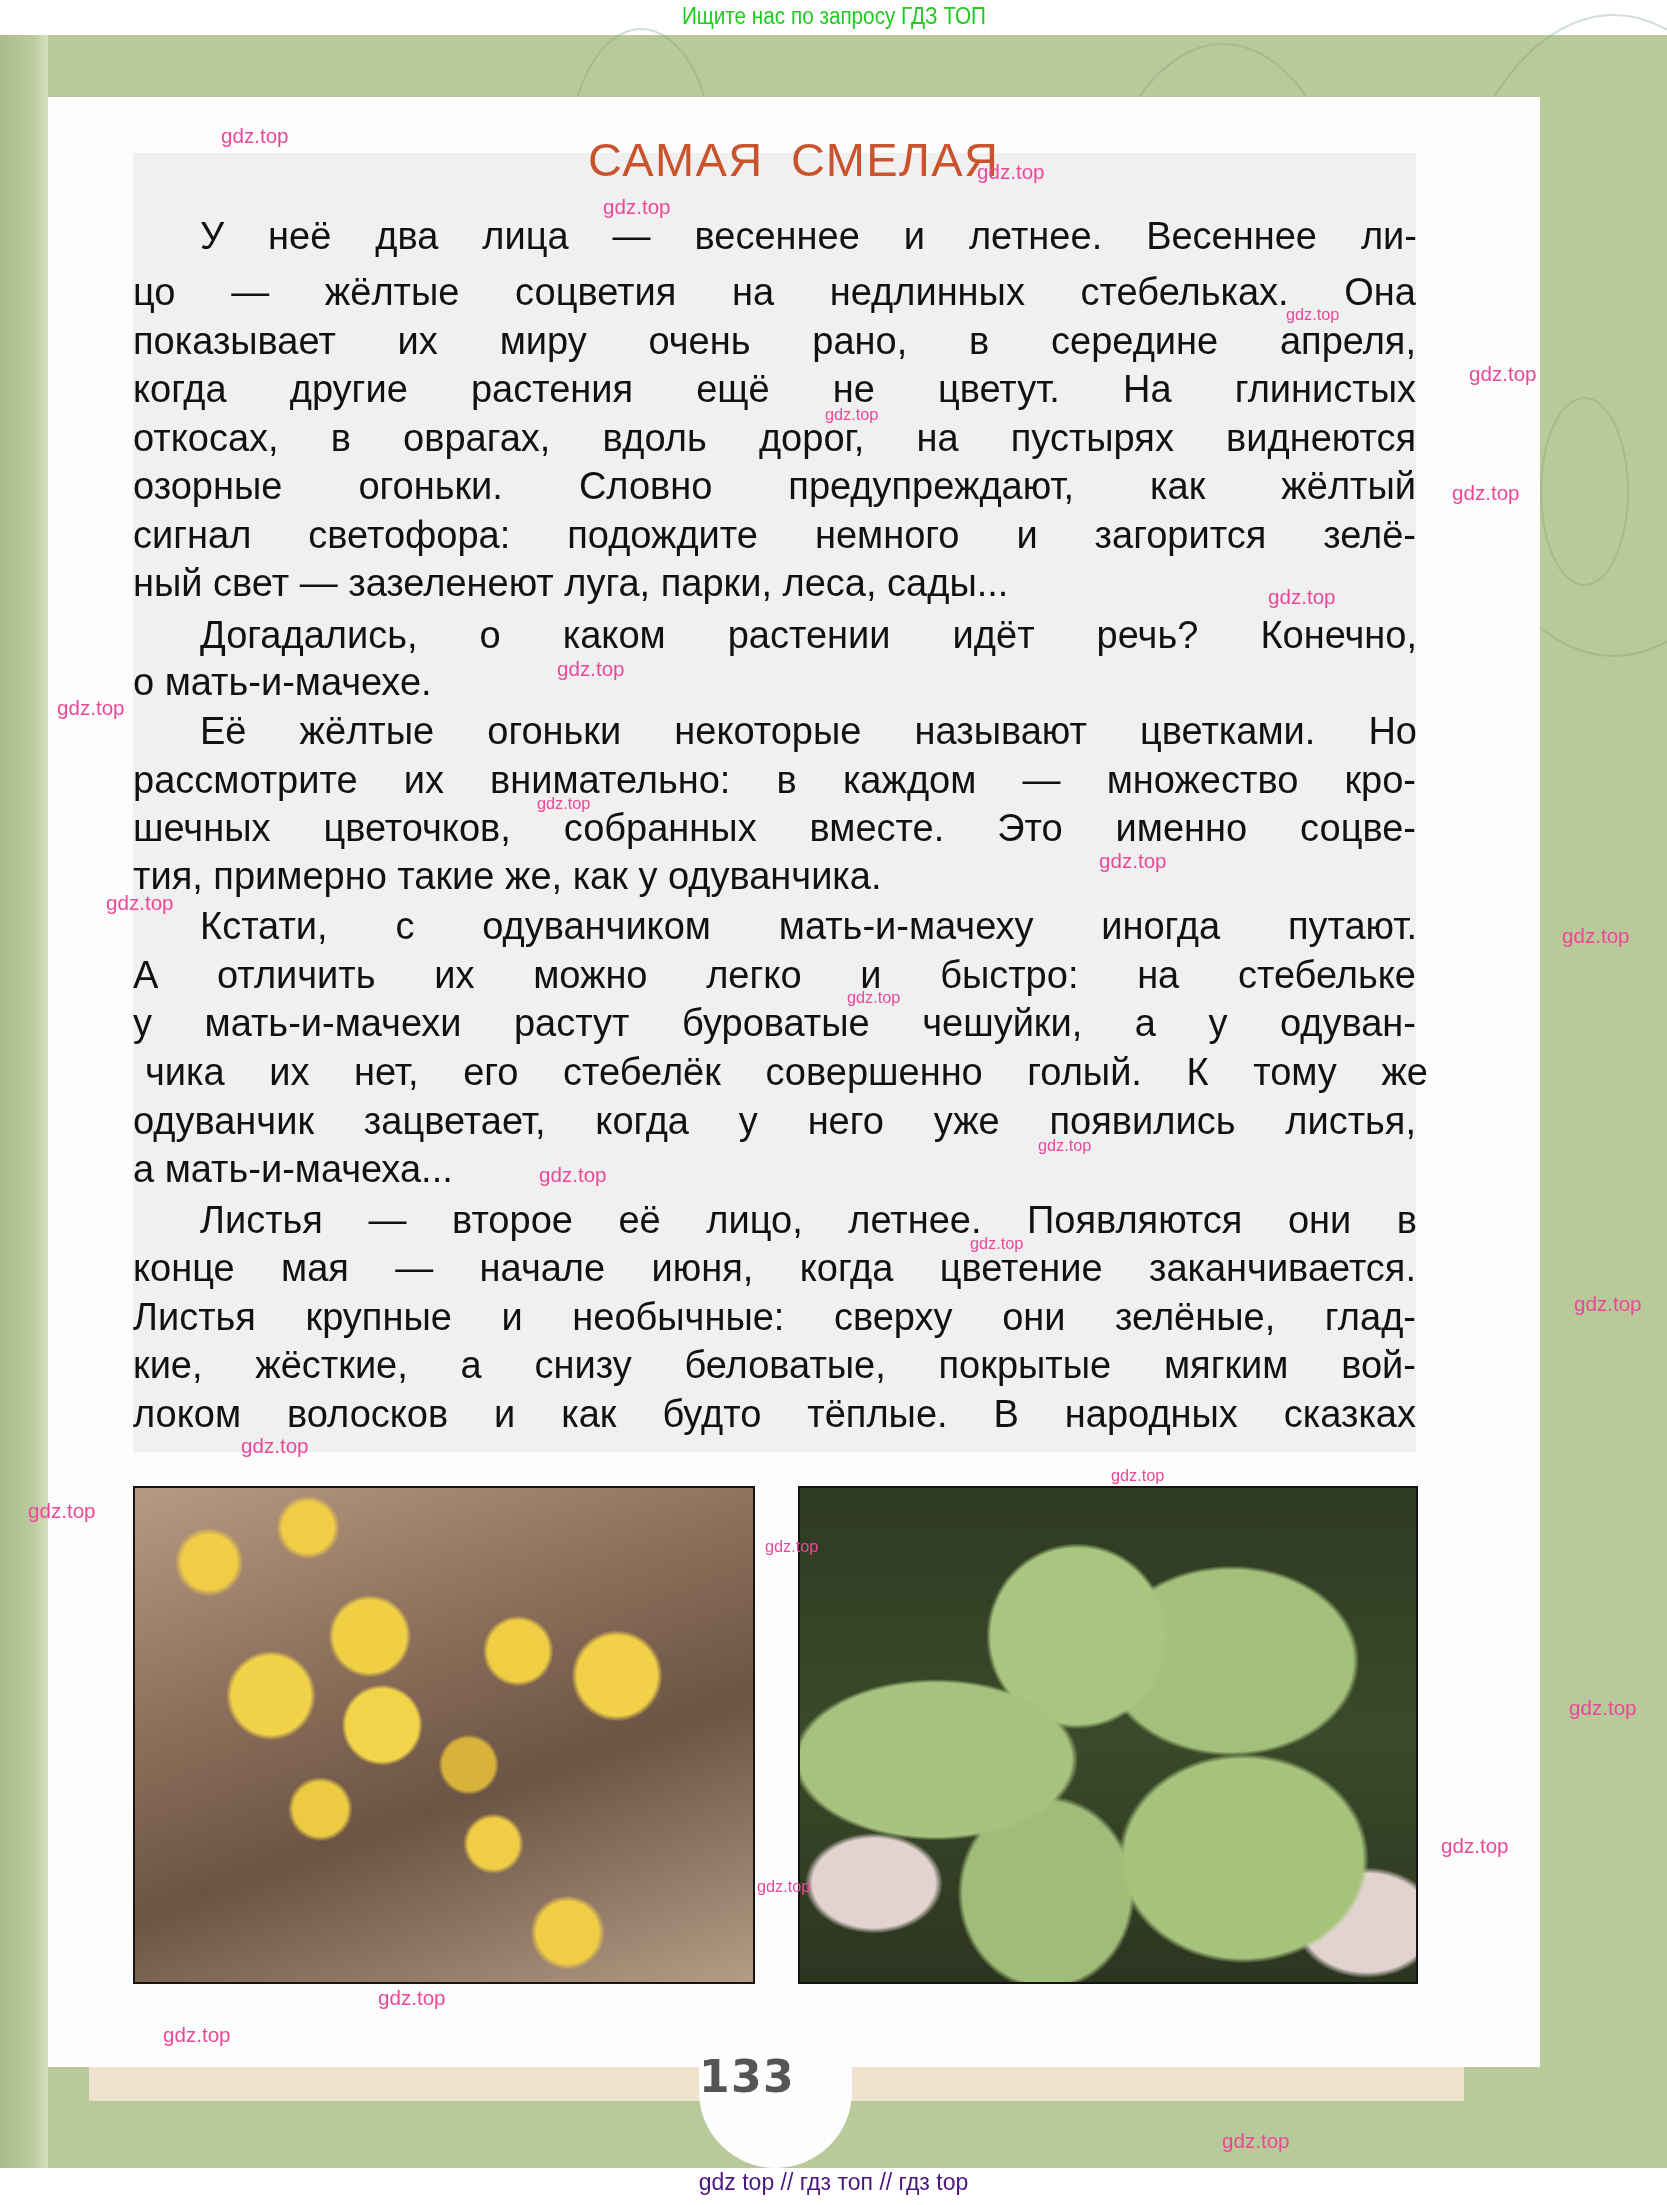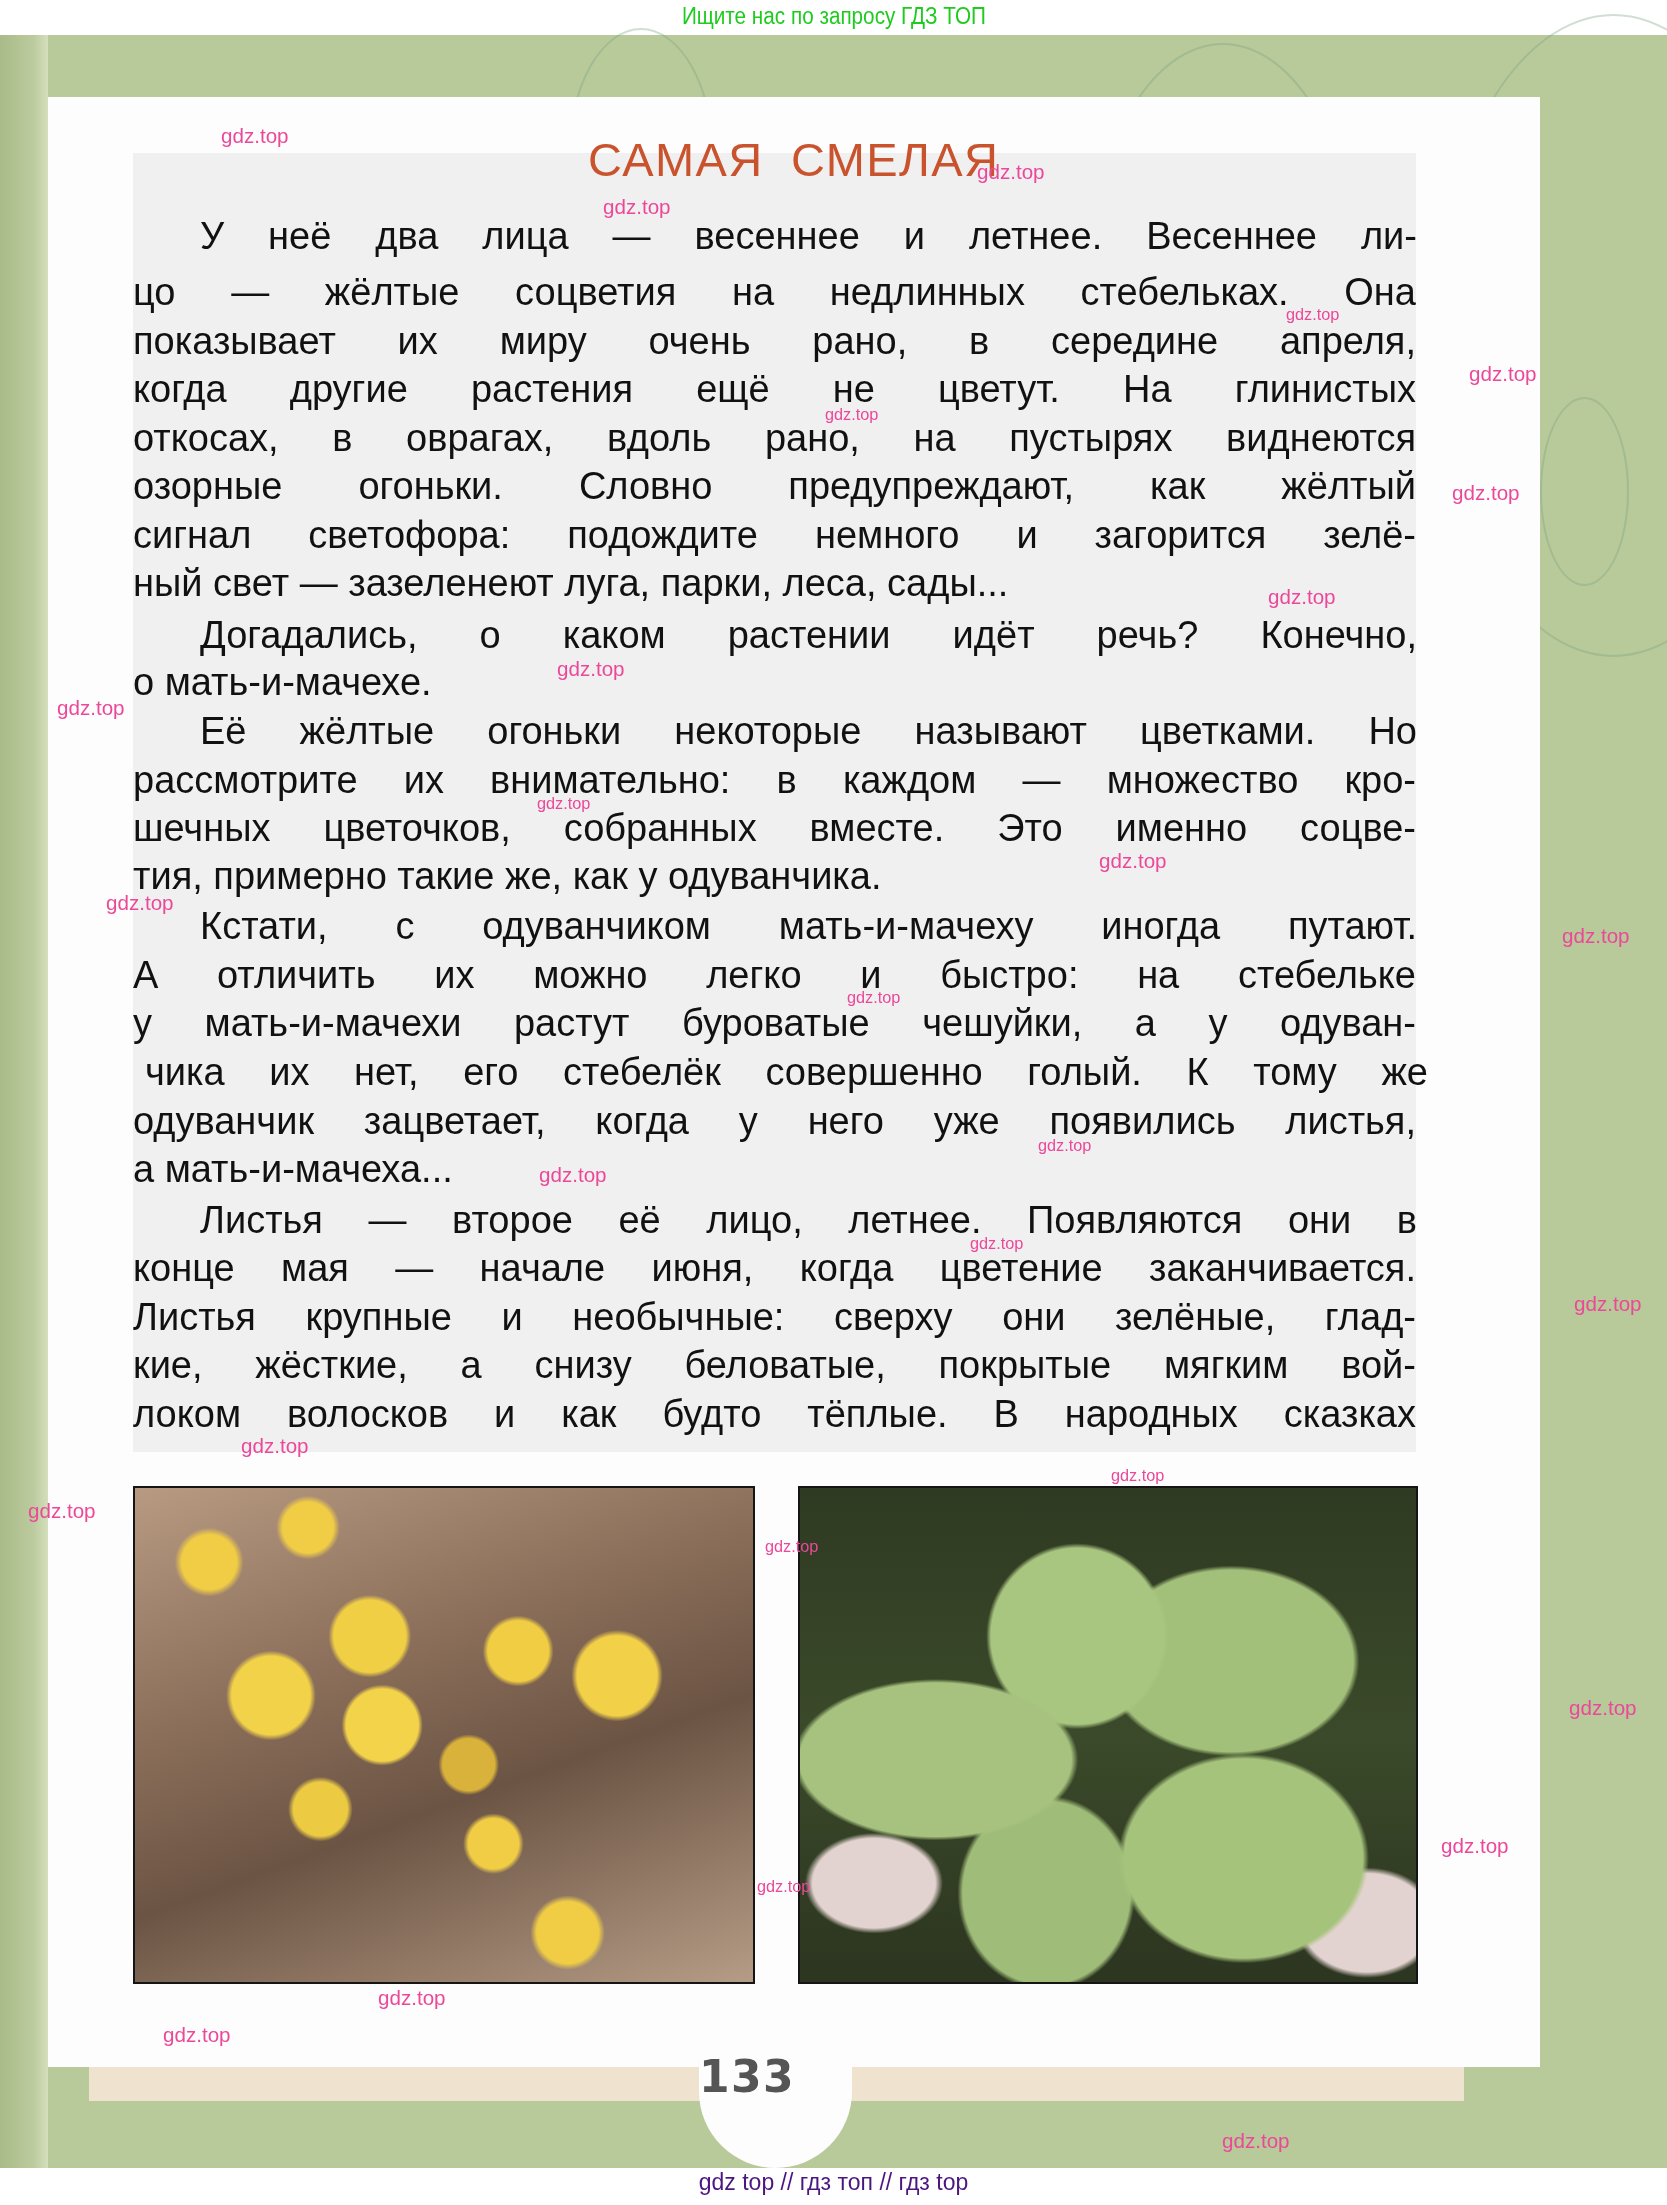--- a/index.html
+++ b/index.html
@@ -125,21 +125,21 @@
 <div class="ghost"></div>
 <div class="page-tab"></div>
 <div class="page-number">133</div>
 
 <div class="title">САМАЯ СМЕЛАЯ</div>
 
 <div class="line indent" style="top:214px;">У неё два лица — весеннее и летнее. Весеннее ли-</div>
 <div class="line" style="top:270px;">цо — жёлтые соцветия на недлинных стебельках. Она</div>
 <div class="line" style="top:319px;">показывает их миру очень рано, в середине апреля,</div>
 <div class="line" style="top:367px;">когда другие растения ещё не цветут. На глинистых</div>
-<div class="line" style="top:416px;">откосах, в оврагах, вдоль рано, на пустырях виднеются</div>
+<div class="line" style="top:416px;">откосах, в оврагах, вдоль дорог, на пустырях виднеются</div>
 <div class="line" style="top:464px;">озорные огоньки. Словно предупреждают, как жёлтый</div>
 <div class="line" style="top:513px;">сигнал светофора: подождите немного и загорится зелё-</div>
 <div class="line last" style="top:561px;">ный свет — зазеленеют луга, парки, леса, сады...</div>
 
 <div class="line indent" style="top:613px;">Догадались, о каком растении идёт речь? Конечно,</div>
 <div class="line last" style="top:660px;">о мать-и-мачехе.</div>
 
 <div class="line indent" style="top:709px;">Её жёлтые огоньки некоторые называют цветками. Но</div>
 <div class="line" style="top:758px;">рассмотрите их внимательно: в каждом — множество кро-</div>
 <div class="line" style="top:806px;">шечных цветочков, собранных вместе. Это именно соцве-</div>

